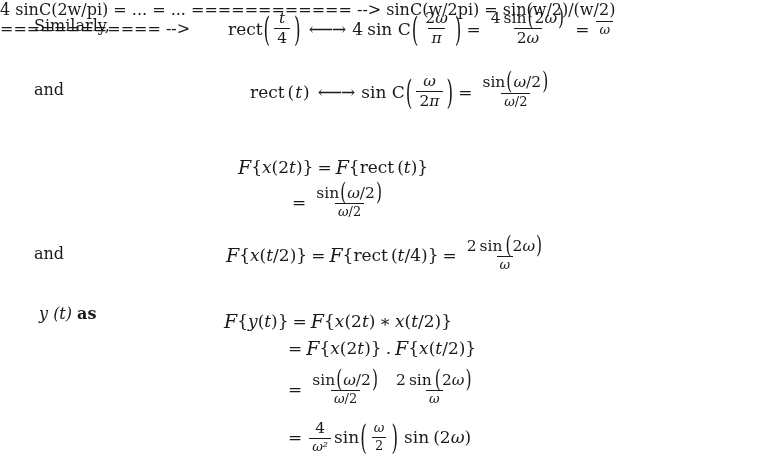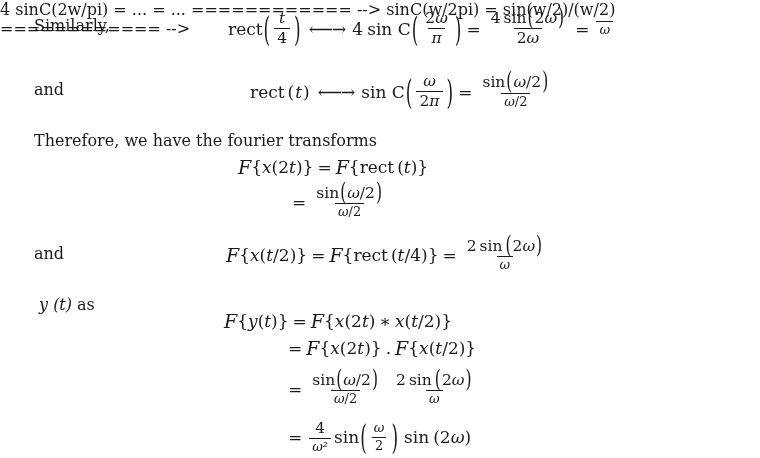--- a/index.html
+++ b/index.html
@@ -158,23 +158,20 @@
     <span class="paren">)</span>
 
     <span class="op">=</span>
     <span class="frac size-md">
       <span class="num"><span class="up">sin</span><span class="up paren-sm">(</span><span class="math">ω</span><span class="up">/</span><span class="up">2</span><span class="up paren-sm">)</span></span>
       <span class="den size-sm"><span class="math">ω</span><span class="up">/</span><span class="up">2</span></span>
     </span>
   </div>
 
   
-  <div class="row text-line" style="left:34px; top:131px;">
-    <span>Therefore, we have the fourier transforms</span>
-  </div>
 
   
   <div class="row size-lg" style="left:238px; top:156px;">
     <span class="script" style="font-size:19px;">F</span>
     <span class="up">{</span>
     <span class="math">x</span>
     <span class="up">(</span>
     <span class="up">2</span>
     <span class="math">t</span>
     <span class="up">)</span>
@@ -229,22 +226,22 @@
     <span class="op">=</span>
 
     <span class="frac size-md">
       <span class="num"><span class="up">2</span><span class="up" style="margin-left:3px;">sin</span><span class="up paren-sm" style="margin-left:3px;">(</span><span class="up">2</span><span class="math">ω</span><span class="up paren-sm">)</span></span>
       <span class="den math size-sm">ω</span>
     </span>
   </div>
 
   
   <div class="row text-line" style="left:34px; top:287px;">
-    <span class="math" style="margin:8px 5px;">y (t)</span>
-    <span style="font-weight:normal;">as</span>
+    <span class="math" style="margin:17px 5px;">y (t)</span>
+    <span style="font-weight:bold;">as</span>
   </div>
 
   
   <div class="row size-lg" style="left:224px; top:310px;">
     <span class="script" style="font-size:19px;">F</span>
     <span class="up">{</span>
     <span class="math">y</span>
     <span class="up">(</span>
     <span class="math">t</span>
     <span class="up">)</span>

